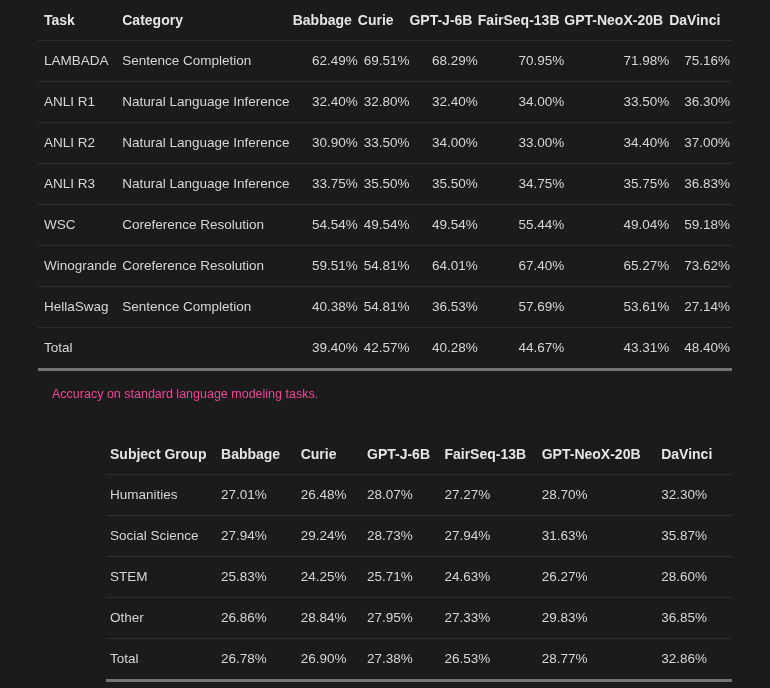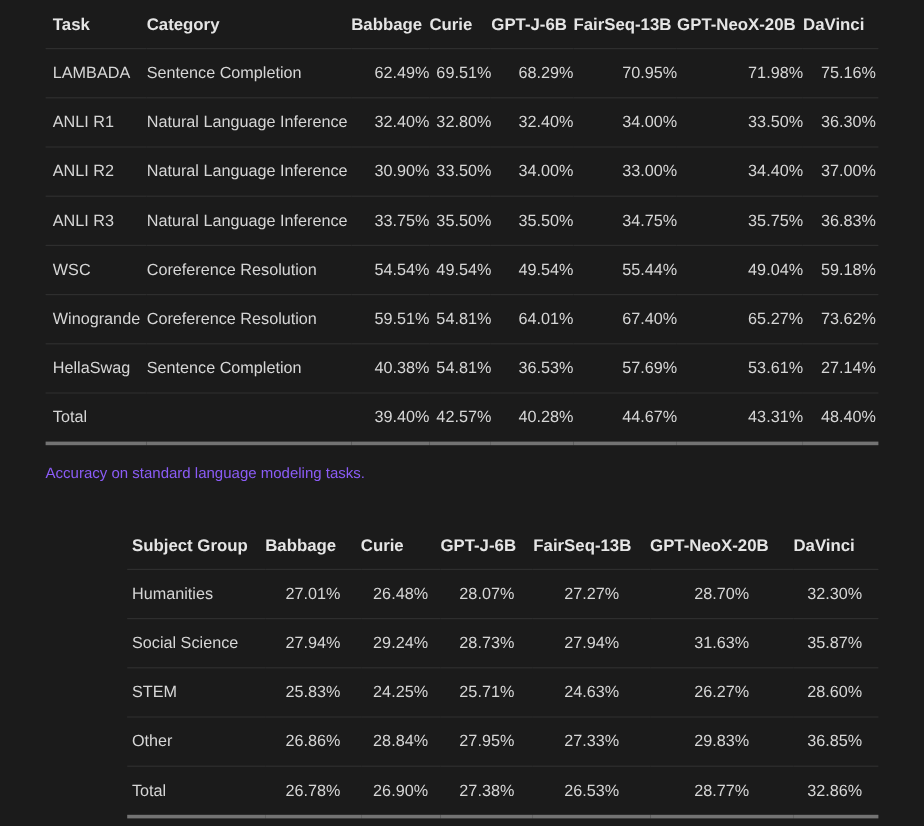--- a/index.html
+++ b/index.html
@@ -69,34 +69,34 @@
   .t1 th.c-babbage, .t1 td.c-babbage { width: 76px; }
   .t1 th.c-curie,   .t1 td.c-curie   { width: 62px; }
   .t1 th.c-gptj,    .t1 td.c-gptj    { width: 78px; }
   .t1 th.c-fairseq, .t1 td.c-fairseq { width: 95px; }
   .t1 th.c-neox,    .t1 td.c-neox    { width: 116px; }
   .t1 th.c-davinci, .t1 td.c-davinci { width: 78px; padding-right: 2px; }
 
   
   .t2 th.c-subject, .t2 td.c-subject { padding-left: 4px; width: 100px; text-align: left; }
   .t2 th.num { text-align: left; }
-  .t2 td.num { text-align: center; }
+  .t2 td.num { text-align: left; }
   .t2 th.c-babbage, .t2 td.c-babbage { width: 72px; }
   .t2 th.c-curie,   .t2 td.c-curie   { width: 60px; }
   .t2 th.c-gptj,    .t2 td.c-gptj    { width: 70px; }
   .t2 th.c-fairseq, .t2 td.c-fairseq { width: 88px; }
   .t2 th.c-neox,    .t2 td.c-neox    { width: 108px; }
   .t2 th.c-davinci, .t2 td.c-davinci { width: 62px; padding-right: 2px; }
 
   table.data-table tbody tr:last-child td { border-bottom: 3px solid #737373; }
 
   .caption {
-    color: #8b5cf6;
+    color: #ec4899;
     font-size: 12.5px;
-    padding: 0 38px;
+    padding: 0 52px;
     box-sizing: border-box;
     line-height: 1.4;
   }
   .caption-1 { margin-top: 15px; }
 
   .gap-between { height: 30px; }
 </style>
 </head>
 <body>
 

